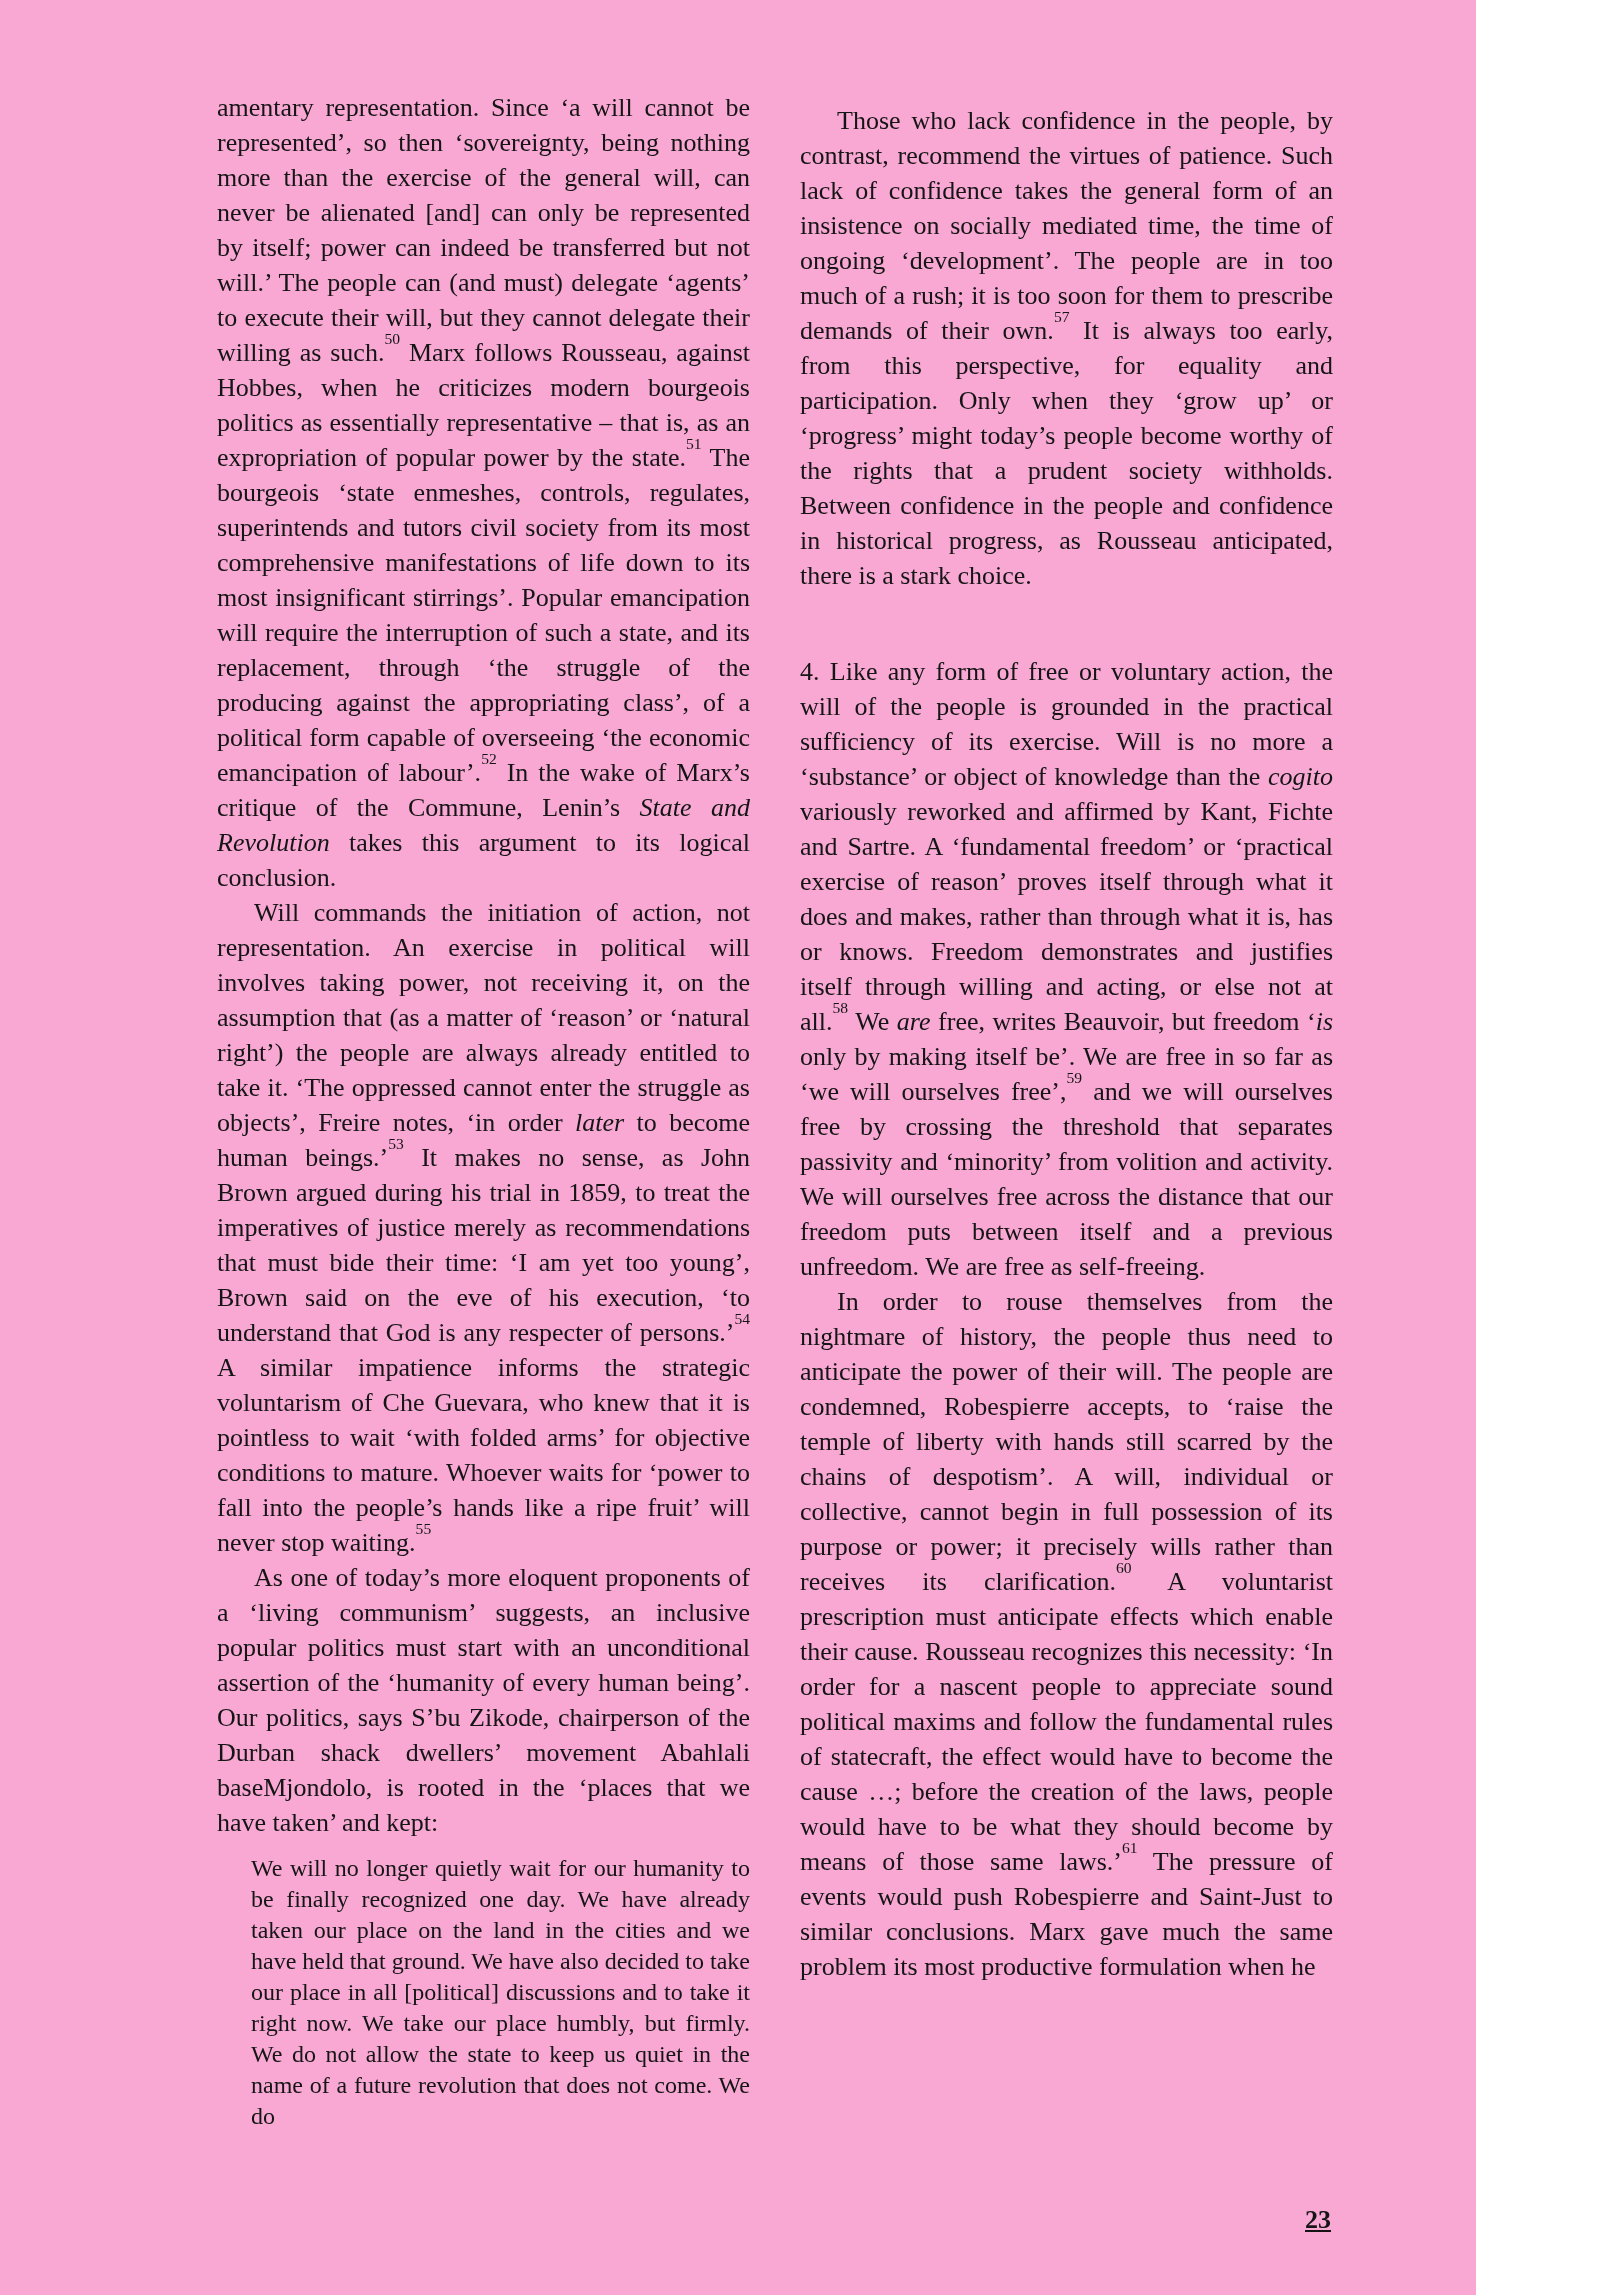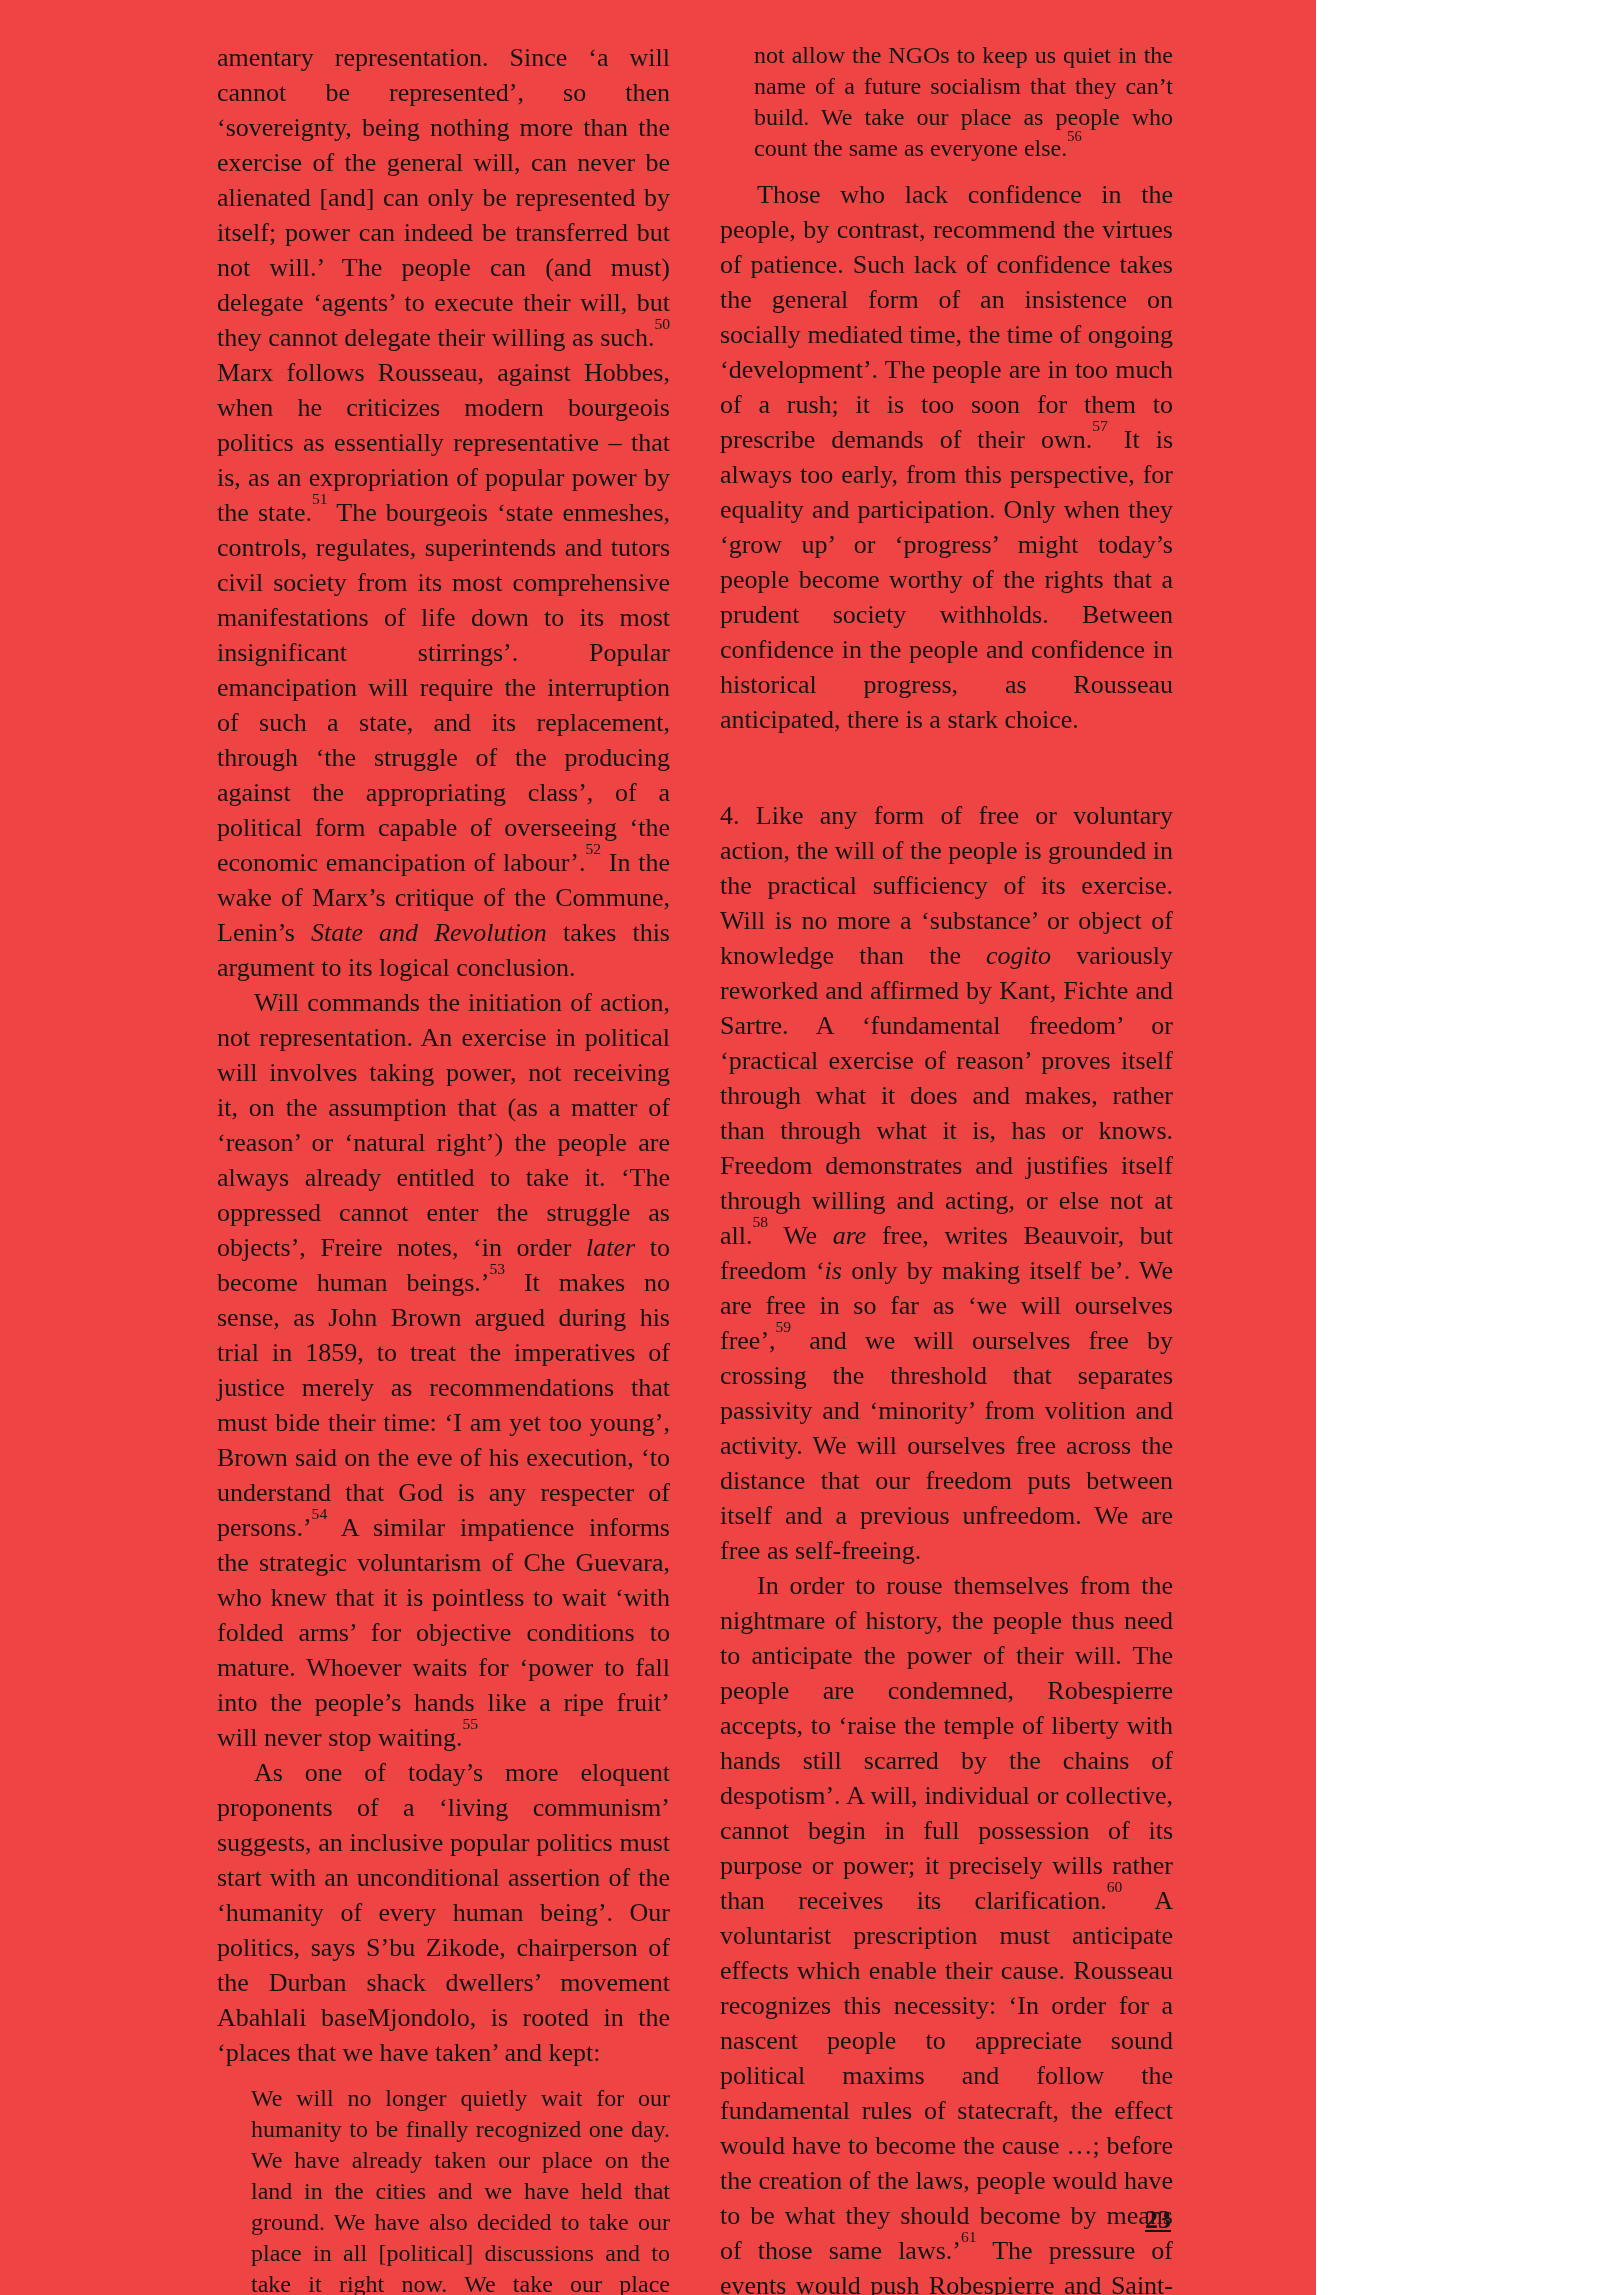--- a/index.html
+++ b/index.html
@@ -1,22 +1,22 @@
 <!DOCTYPE html>
 <html style="font-size:10.5px"><head>
 <meta charset="utf-8">
 <style>
   html, body { margin: 0; padding: 0; }
   body { width: 1623px; min-height: 2295px; background: #ffffff; }
   .page {
     position: relative;
-    width: 1316px; height: 2295px;
+    width: 1476px; height: 2295px;
     box-sizing: border-box;
-    padding: 40px 143px 0 217px;
-    background: #ef4444;
+    padding: 90px 143px 0 217px;
+    background: #f9a8d4;
     color: #151515;
     font-family: "Liberation Serif", "DejaVu Serif", serif;
   }
   .columns { display: flex; gap: 50px; align-items: flex-start; }
   .col { width: 607px; text-align: justify; font-size: 26px; line-height: 35px; }
   .col p { margin: 0; }
   p.indent { text-indent: 37px; }
   p.quote { margin-left: 34px; font-size: 24px; line-height: 31px; }
   p.sb-small { margin-top: 13px; }
   p.sb-large { margin-top: 61px; }
@@ -28,21 +28,20 @@
 
 <div class="page">
   <div class="columns">
     <div class="col">
         <p class="">amentary representation. Since ‘a will cannot be represented’, so then ‘sovereignty, being nothing more than the exercise of the general will, can never be alienated [and] can only be represented by itself; power can indeed be transferred but not will.’ The people can (and must) delegate ‘agents’ to execute their will, but they cannot delegate their willing as such.<sup>50</sup> Marx follows Rousseau, against Hobbes, when he criticizes modern bourgeois politics as essentially representative – that is, as an expropriation of popular power by the state.<sup>51</sup> The bourgeois ‘state enmeshes, controls, regulates, superintends and tutors civil society from its most comprehensive manifestations of life down to its most insignificant stirrings’. Popular emancipation will require the interruption of such a state, and its replacement, through ‘the struggle of the producing against the appropriating class’, of a political form capable of overseeing ‘the economic emancipation of labour’.<sup>52</sup> In the wake of Marx’s critique of the Commune, Lenin’s <i>State and Revolution</i> takes this argument to its logical conclusion.</p>
         <p class="indent">Will commands the initiation of action, not representation. An exercise in political will involves taking power, not receiving it, on the assumption that (as a matter of ‘reason’ or ‘natural right’) the people are always already entitled to take it. ‘The oppressed cannot enter the struggle as objects’, Freire notes, ‘in order <i>later</i> to become human beings.’<sup>53</sup> It makes no sense, as John Brown argued during his trial in 1859, to treat the imperatives of justice merely as recommendations that must bide their time: ‘I am yet too young’, Brown said on the eve of his execution, ‘to understand that God is any respecter of persons.’<sup>54</sup> A similar impatience informs the strategic voluntarism of Che Guevara, who knew that it is pointless to wait ‘with folded arms’ for objective conditions to mature. Whoever waits for ‘power to fall into the people’s hands like a ripe fruit’ will never stop waiting.<sup>55</sup></p>
         <p class="indent">As one of today’s more eloquent proponents of a ‘living communism’ suggests, an inclusive popular politics must start with an unconditional assertion of the ‘humanity of every human being’. Our politics, says S’bu Zikode, chairperson of the Durban shack dwellers’ movement Abahlali baseMjondolo, is rooted in the ‘places that we have taken’ and kept:</p>
         <p class="quote sb-small">We will no longer quietly wait for our humanity to be finally recognized one day. We have already taken our place on the land in the cities and we have held that ground. We have also decided to take our place in all [political] discussions and to take it right now. We take our place humbly, but firmly. We do not allow the state to keep us quiet in the name of a future revolution that does not come. We do</p>
       </div>
     <div class="col">
-        <p class="quote">not allow the NGOs to keep us quiet in the name of a future socialism that they can’t build. We take our place as people who count the same as everyone else.<sup>56</sup></p>
         <p class="indent sb-small">Those who lack confidence in the people, by contrast, recommend the virtues of patience. Such lack of confidence takes the general form of an insistence on socially mediated time, the time of ongoing ‘development’. The people are in too much of a rush; it is too soon for them to prescribe demands of their own.<sup>57</sup> It is always too early, from this perspective, for equality and participation. Only when they ‘grow up’ or ‘progress’ might today’s people become worthy of the rights that a prudent society withholds. Between confidence in the people and confidence in historical progress, as Rousseau anticipated, there is a stark choice.</p>
         <p class="sb-large">4. Like any form of free or voluntary action, the will of the people is grounded in the practical sufficiency of its exercise. Will is no more a ‘substance’ or object of knowledge than the <i>cogito</i> variously reworked and affirmed by Kant, Fichte and Sartre. A ‘fundamental freedom’ or ‘practical exercise of reason’ proves itself through what it does and makes, rather than through what it is, has or knows. Freedom demonstrates and justifies itself through willing and acting, or else not at all.<sup>58</sup> We <i>are</i> free, writes Beauvoir, but freedom ‘<i>is</i> only by making itself be’. We are free in so far as ‘we will ourselves free’,<sup>59</sup> and we will ourselves free by crossing the threshold that separates passivity and ‘minority’ from volition and activity. We will ourselves free across the distance that our freedom puts between itself and a previous unfreedom. We are free as self-freeing.</p>
         <p class="indent">In order to rouse themselves from the nightmare of history, the people thus need to anticipate the power of their will. The people are condemned, Robespierre accepts, to ‘raise the temple of liberty with hands still scarred by the chains of despotism’. A will, individual or collective, cannot begin in full possession of its purpose or power; it precisely wills rather than receives its clarification.<sup>60</sup> A voluntarist prescription must anticipate effects which enable their cause. Rousseau recognizes this necessity: ‘In order for a nascent people to appreciate sound political maxims and follow the fundamental rules of statecraft, the effect would have to become the cause …; before the creation of the laws, people would have to be what they should become by means of those same laws.’<sup>61</sup> The pressure of events would push Robespierre and Saint-Just to similar conclusions. Marx gave much the same problem its most productive formulation when he</p>
       </div>
   </div>
   <div class="folio">23</div>
 </div>
 
 
 </body></html>

